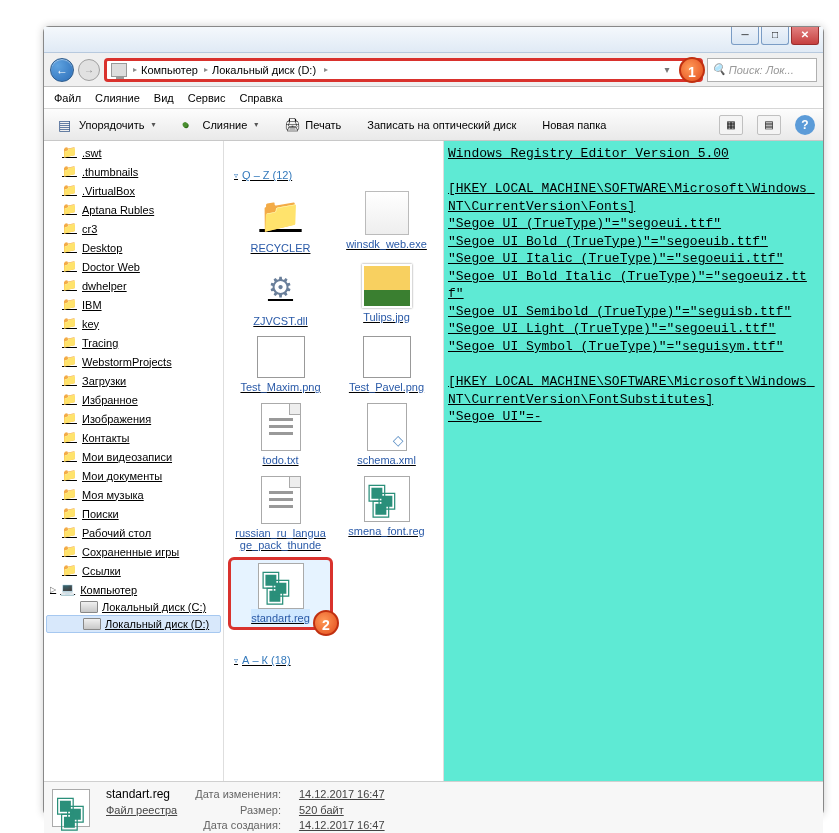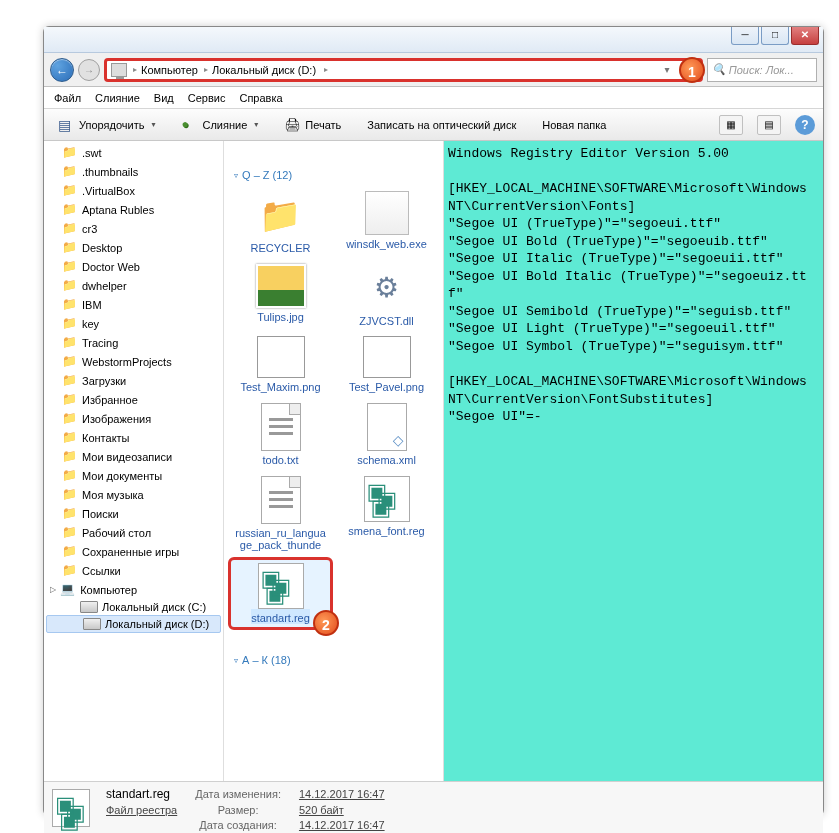--- a/index.html
+++ b/index.html
@@ -32,21 +32,21 @@
   .tool { display:flex; align-items:center; gap:5px; cursor:pointer; padding:3px 6px; }
   .tool.drop::after { content:"▾"; font-size:8px; color:#555; margin-left:2px; }
   .tool-ico { width:16px; height:16px; display:inline-block; }
   .ico-org::before{content:"▤"; color:#3a5b8c; font-size:14px;}
   .ico-merge::before{content:"●"; color:#4a8f30; font-size:12px; text-shadow:1px 1px 0 #2f6d18;}
   .ico-print::before{content:"🖨"; font-size:13px;}
   .tb-spacer { flex:1; }
   .view-btn { width:24px; height:20px; border:1px solid #c0c0c0; border-radius:2px; text-align:center; line-height:18px; font-size:10px; cursor:pointer; background:#f4f4f4; }
   .help-btn { width:20px; height:20px; border-radius:50%; background:#5b9bd8; color:#fff; text-align:center; line-height:20px; font-weight:bold; font-size:12px; cursor:pointer; }
 
-  .body { display:flex; height:640px; background:#fff; }
+  .body { display:flex; height:640px; background:#fff;text-decoration:underline; }
   .sidebar { width:180px; border-right:1px solid #dedede; overflow-y:auto; padding:2px 0; }
   .side-item { display:flex; align-items:center; gap:4px; padding:2px 6px 2px 18px; white-space:nowrap; cursor:pointer; }
   .side-item.sel { background:#d8e8fb; border:1px solid #a6c8f0; border-radius:2px; margin:0 2px; padding-left:17px;}
   .side-item.computer { padding-left:6px; }
   .side-item.drive { padding-left:36px; }
   .si-ico { width:16px; height:15px; display:inline-block; font-size:12px; }
   .folder-ic::before { content:"📁"; font-size:12px; }
   .drive-ic { width:18px; height:12px; background:linear-gradient(#f0f0f0,#c8c8c8); border:1px solid #888; border-radius:1px; display:inline-block; }
   .comp-ic2::before { content:"💻"; font-size:12px; }
 
@@ -76,21 +76,21 @@
   .marker-2 { position:absolute; right:-9px; bottom:-9px; width:26px; height:26px; border-radius:50%; background:radial-gradient(circle at 40% 40%,#ff9a58,#e24b1b); color:#fff; font-weight:bold; font-size:14px; text-align:center; line-height:26px; border:2px solid #c03010; z-index:5; }
 
   .preview { flex:1; padding:4px 4px; overflow:auto; background:#5eead4;}
   .preview pre { margin:0; font-family:"Courier New",monospace; font-size:13px; line-height:1.35; white-space:pre-wrap; word-break:break-all; color:#000;}
 
   .status { height:54px; border-top:1px solid #d0d0d0; display:flex; align-items:center; padding:4px 8px; gap:14px; background:#f7f7f7;}
   .status .big-ic { width:40px; height:40px; }
   .status .big-ic .thumb-reg{width:38px;height:38px;}
   .status .info { display:grid; grid-template-columns:auto auto auto auto; column-gap:18px; row-gap:3px; align-items:center;}
   .status .info .fn { font-size:12px; }
-  .status .info .lbl { color:#666; text-align:center; }
+  .status .info .lbl { color:#666; text-align:right; }
   .status .info .val { color:#444;text-decoration:underline; }
 
   ::-webkit-scrollbar{width:16px;height:16px;}
   ::-webkit-scrollbar-thumb{background:#c6d8ee;border:1px solid #9bb6d6;border-radius:8px;}
   ::-webkit-scrollbar-track{background:#eef2f7;}
   ::-webkit-scrollbar-button{background:#f0f0f0;border:1px solid #ccc;height:16px;}
 </style>
 </head>
 <body>
 
@@ -281,26 +281,26 @@
         <div class="file-grid" id="file-grid">
             <div class="file-item">
               <div class="thumb thumb-folder"></div>
               <div class="fname">RECYCLER</div>
             </div>
             <div class="file-item">
               <div class="thumb thumb-exe"></div>
               <div class="fname">winsdk_web.exe</div>
             </div>
             <div class="file-item">
+              <div class="thumb thumb-dll"></div>
+              <div class="fname">ZJVCST.dll</div>
+            </div>
+            <div class="file-item">
               <div class="thumb thumb-img"></div>
               <div class="fname">Tulips.jpg</div>
-            </div>
-            <div class="file-item">
-              <div class="thumb thumb-dll"></div>
-              <div class="fname">ZJVCST.dll</div>
             </div>
             <div class="file-item">
               <div class="thumb thumb-png"></div>
               <div class="fname">Test_Maxim.png</div>
             </div>
             <div class="file-item">
               <div class="thumb thumb-png"></div>
               <div class="fname">Test_Pavel.png</div>
             </div>
             <div class="file-item">

